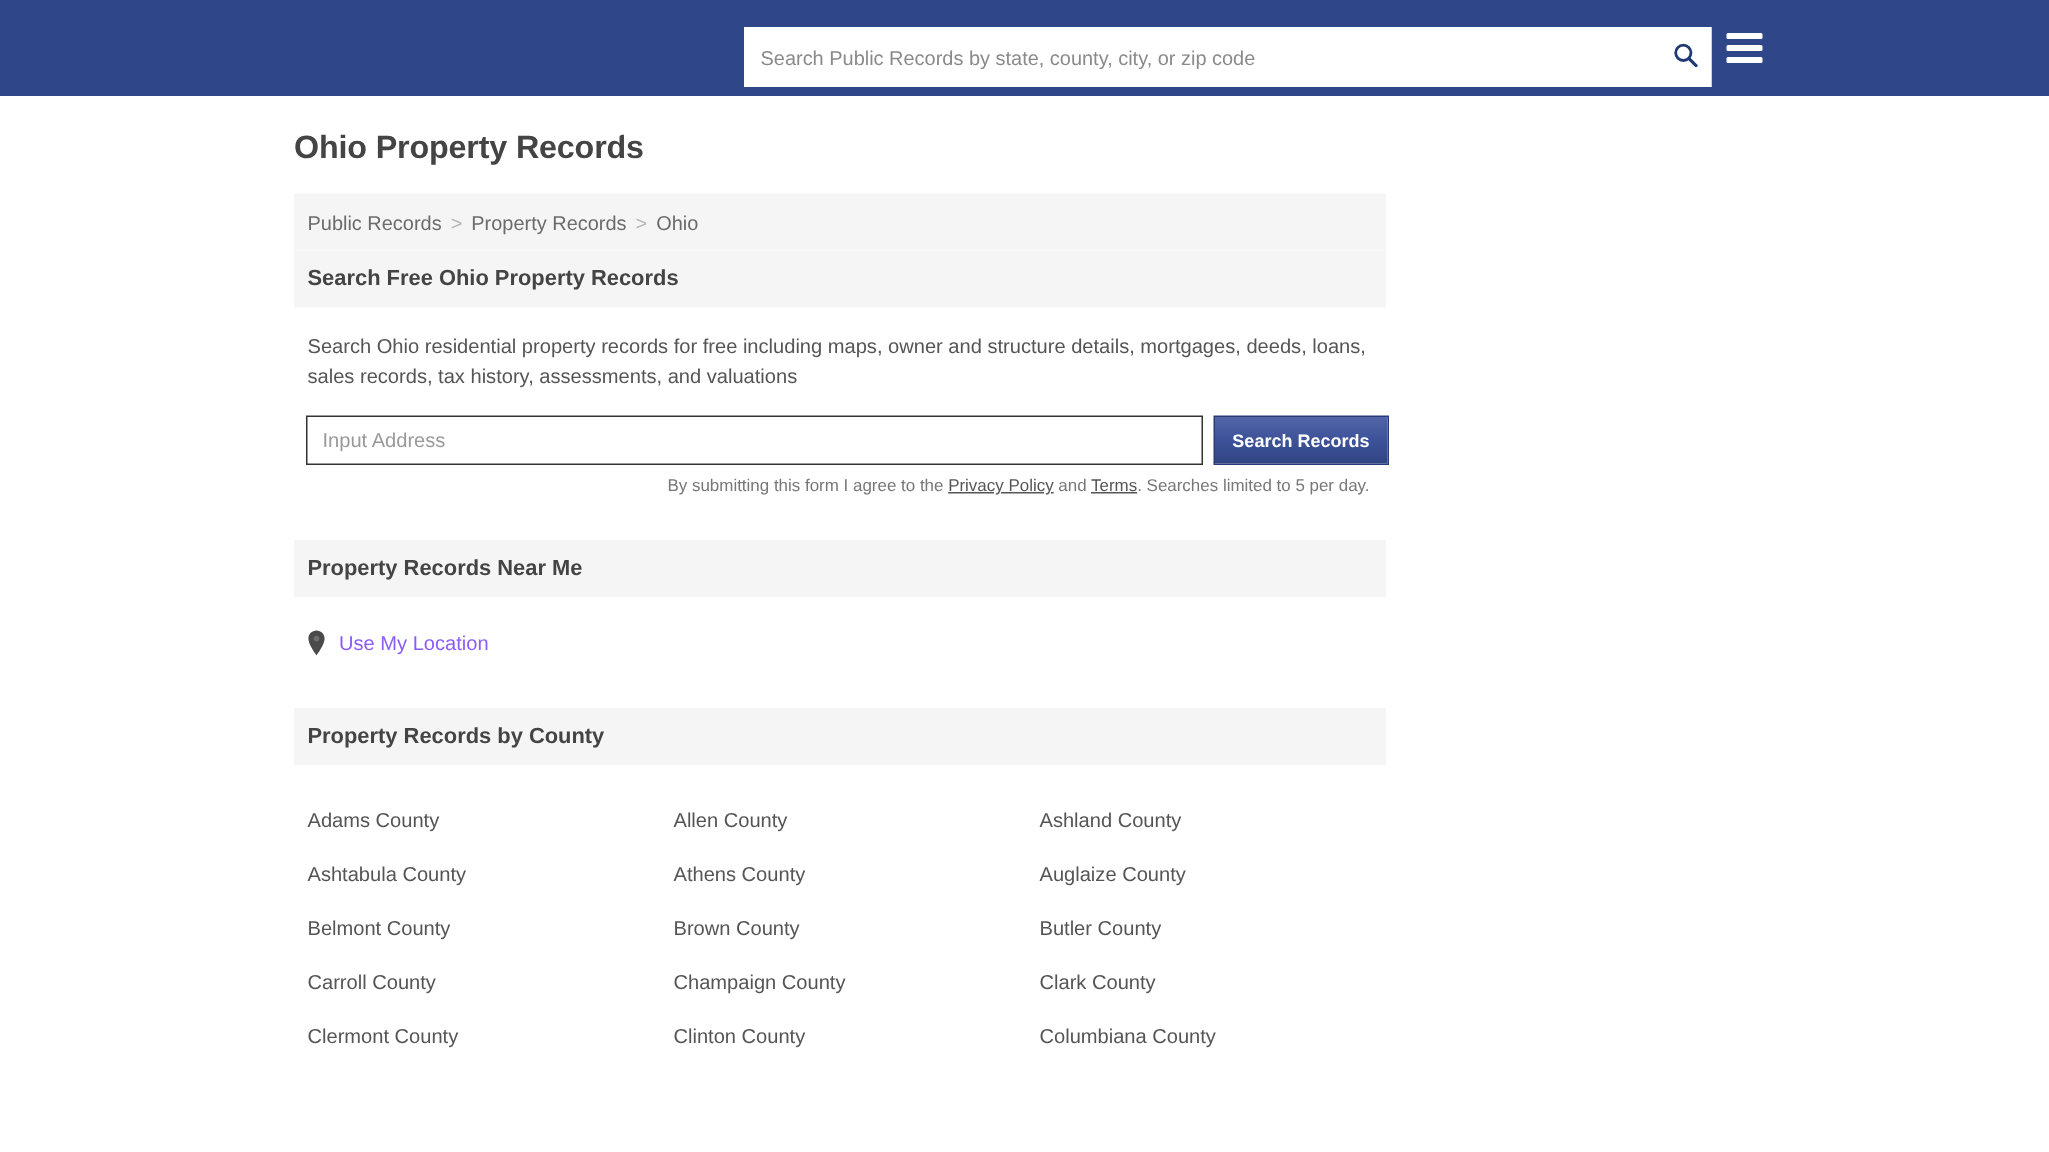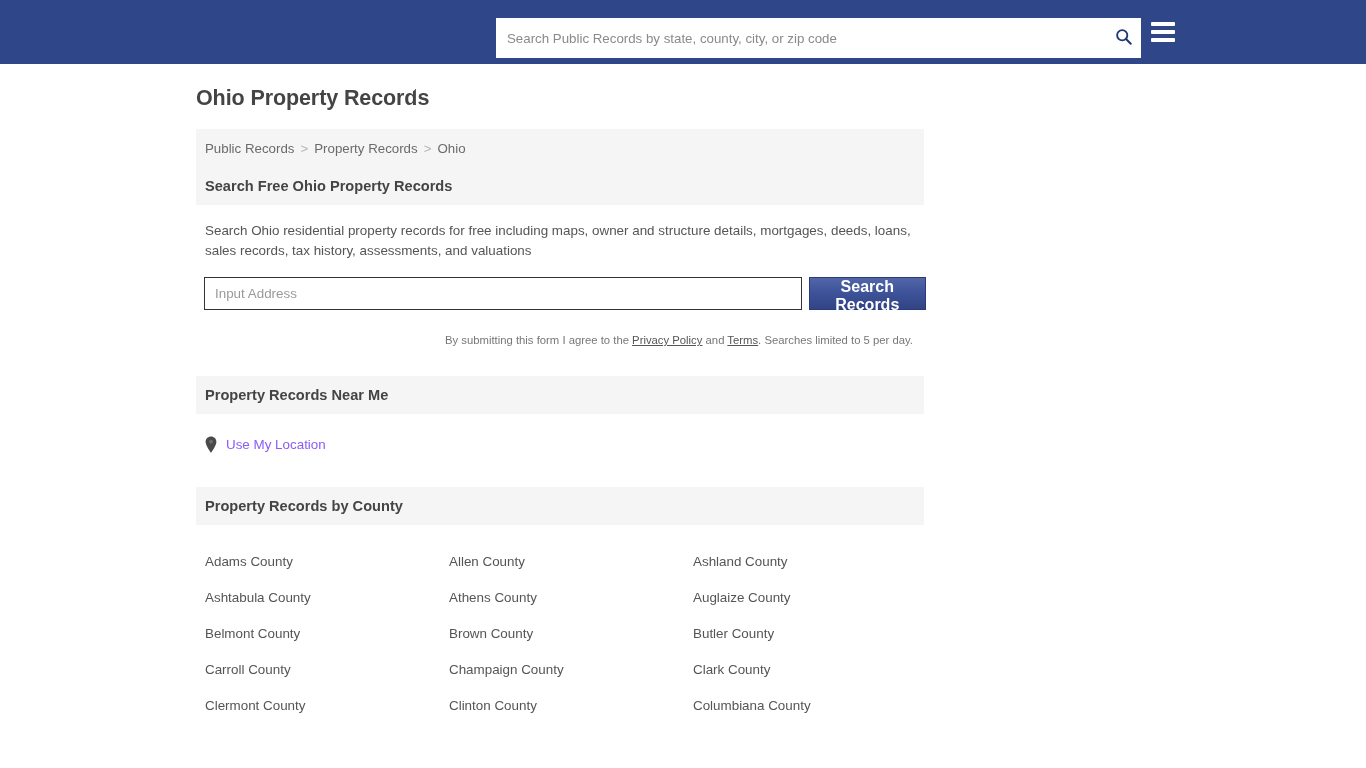--- a/index.html
+++ b/index.html
@@ -192,31 +192,31 @@
     outline: none;
   }
   .address-input::placeholder { color: #999999; opacity: 1; }
   .search-records-btn {
     width: 137px;
     height: 33px;
     border: 1px solid #2a3c78;
     background: linear-gradient(to bottom, #5266a8 0%, #3e539a 45%, #314484 100%);
     color: #ffffff;
     font-family: "Liberation Sans", sans-serif;
-    font-size: 16px;
+    font-size: 12px;
     font-weight: bold;
     cursor: pointer;
     padding: 0;
   }
 
   .form-note {
     text-align: right;
     font-size: 11.3px;
     color: #777777;
-    margin-top: 24px;
+    margin-top: 8px;
     padding-right: 2px;
   }
   .form-note a {
     color: #555555;
     text-decoration: underline;
   }
 
   
   .near-me-body {
     padding: 22px 9px 0 9px;

